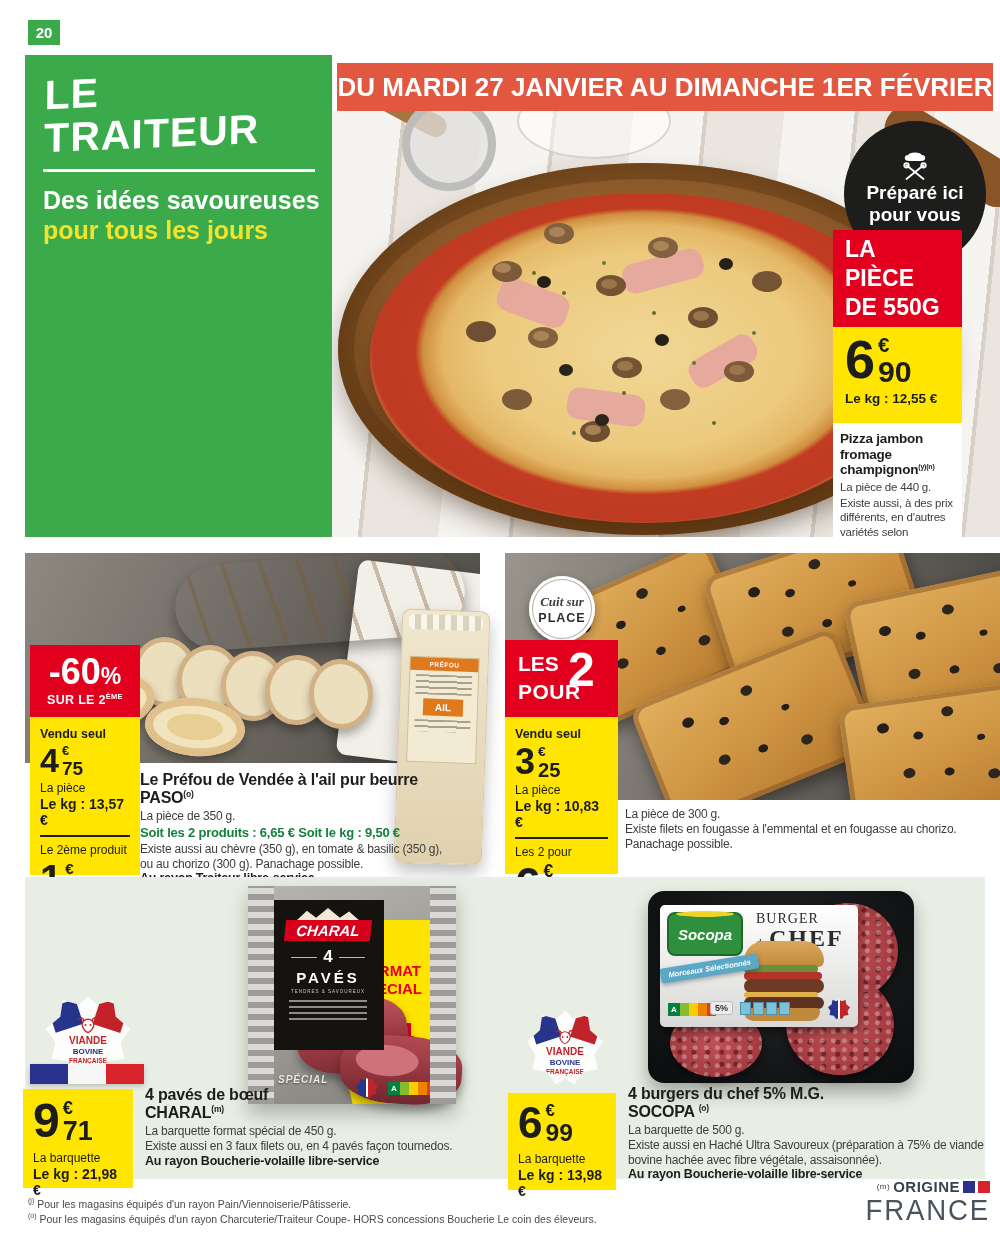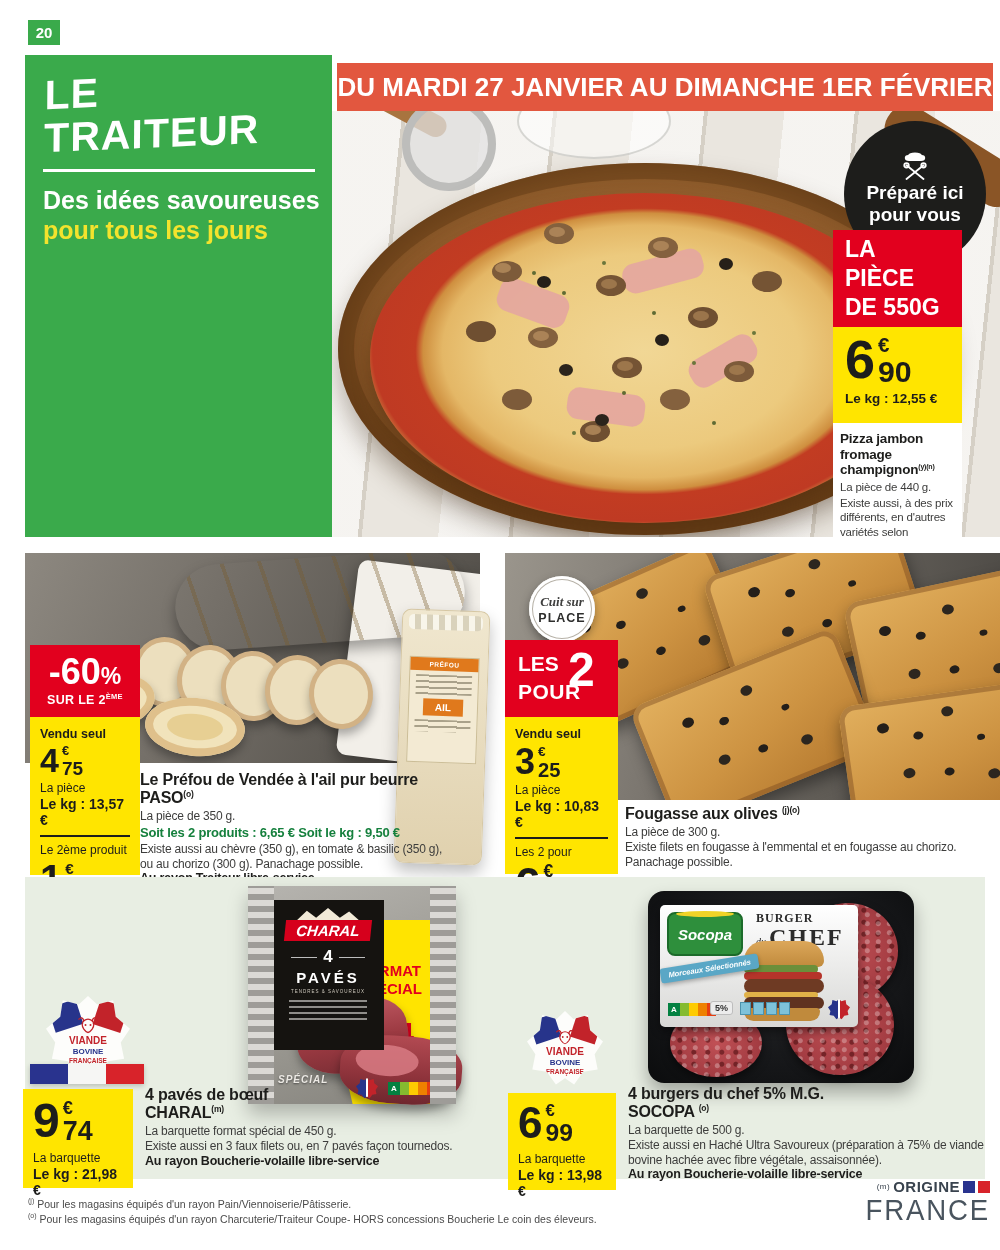--- a/index.html
+++ b/index.html
@@ -171,21 +171,21 @@
                        radial-gradient(circle at 70% 60%,rgba(70,10,12,.55) 0 2px,transparent 3px),
                        radial-gradient(#c05055 0%,#a23b41 70%,#8c3136 100%);
       background-size:11px 9px,14px 12px,100% 100%;box-shadow:0 4px 8px rgba(0,0,0,.5);}
   .slabel{position:absolute;left:12px;top:14px;width:198px;height:122px;border-radius:5px;overflow:hidden;
       background:linear-gradient(#ffffff,#d8d8d6);box-shadow:0 4px 10px rgba(0,0,0,.45);}
   .soc-logo{position:absolute;left:7px;top:7px;width:72px;height:40px;background:#2e8f3c;border:2px solid #1c6b2a;
       border-radius:8px;display:flex;align-items:center;justify-content:center;}
   .soc-logo:before{content:"";position:absolute;left:10%;top:-3px;width:80%;height:6px;background:#f0d327;border-radius:50%;}
   .soc-logo .txt{color:#fff;font-style:italic;font-weight:800;font-size:15px;}
   .burger-title{position:absolute;left:96px;top:6px;color:#2b2b2b;}
-  .burger-title .b1{font-family:"Liberation Serif",serif;font-weight:700;font-size:12px;letter-spacing:1px;}
+  .burger-title .b1{font-family:"Liberation Serif",serif;font-weight:400;font-size:14px;letter-spacing:1px;}
   .burger-title .du{font-family:"Liberation Serif",serif;font-style:italic;font-size:10px;margin-right:3px;}
   .burger-title .b2{font-family:"Liberation Serif",serif;font-weight:700;font-size:24px;letter-spacing:2px;line-height:.95;}
   .ribbon{position:absolute;left:0px;top:56px;background:#5aa7c6;color:#fff;font-style:italic;font-weight:800;
       font-size:7.5px;padding:3px 8px;transform:rotate(-9deg);border-radius:3px;box-shadow:0 2px 4px rgba(0,0,0,.3);}
   .bstack{position:absolute;left:84px;top:36px;width:84px;height:84px;}
   .bstack div{position:absolute;left:0;}
   .bun-top{top:0;width:80px;height:26px;background:linear-gradient(#dca75a,#c08a3c);border-radius:40px 40px 12px 12px;}
   .lettuce{top:24px;left:3px;width:74px;height:8px;background:#6b8f3a;border-radius:4px;}
   .tomato{top:31px;left:1px;width:78px;height:8px;background:#b5342a;border-radius:4px;}
   .meat1{top:38px;width:80px;height:14px;background:#6e3a23;border-radius:7px;}
@@ -399,21 +399,20 @@
       <span class="int">6</span>
       <span class="sub">
           <span class="eur">€</span>
           <span class="cents">50</span>
         </span>
     </div>
     <div class="unit-txt">Le kg : 10,83 €</div>
   </div>
 
   <div class="desc abs" style="left:625px;top:805px;width:370px;">
-    <div class="name"><span>Fougasse aux olives</span> <sup>(j)(o)</sup></div>
     <div class="body">La pièce de 300 g.</div>
     <div class="body" style="margin-top:0;">Existe filets en fougasse à l'emmental et en fougasse au chorizo. Panachage possible.</div>
   </div>
 
   <div class="sage abs" style="left:25px;top:877px;width:960px;height:302px;"></div>
 
   <div class="cpack abs" style="left:248px;top:886px;width:208px;height:218px;">
     <div class="photo-zone"></div>
     <div class="cyellow">
       <div class="fmt">
@@ -467,32 +466,32 @@
     <i class="fb"></i>
       <i class="fw"></i>
       <i class="fr"></i>
   </div>
 
   <div class="yellow-block abs" style="left:23px;top:1089px;width:110px;height:99px;">
     <div class="price" style="--s:48px;">
       <span class="int">9</span>
       <span class="sub">
           <span class="eur">€</span>
-          <span class="cents">74</span>
+          <span class="cents">71</span>
         </span>
     </div>
     <div style="font-size:12px;margin-top:6px;">La barquette</div>
     <div class="unit-txt" style="margin-top:1px;">Le kg : 21,98 €</div>
   </div>
 
   <div class="desc abs" style="left:145px;top:1086px;width:335px;">
     <div class="name">4 pavés de bœuf</div>
     <div class="name"><span>CHARAL</span><sup>(m)</sup></div>
     <div class="body">La barquette format spécial de 450 g.</div>
-    <div class="body" style="margin-top:0;">Existe aussi en 3 faux filets ou, en 7 pavés façon tournedos.</div>
+    <div class="body" style="margin-top:0;">Existe aussi en 3 faux filets ou, en 4 pavés façon tournedos.</div>
     <div class="rayon">Au rayon Boucherie-volaille libre-service</div>
   </div>
 
   <div class="spack abs" style="left:648px;top:891px;width:266px;height:192px;">
     <div class="patty" style="left:150px;top:12px;width:100px;height:96px;"></div>
     <div class="patty" style="left:138px;top:84px;width:108px;height:100px;"></div>
     <div class="patty" style="left:22px;top:118px;width:92px;height:68px;"></div>
     <div class="slabel">
       <div class="soc-logo">
           <span class="txt">Socopa</span>

